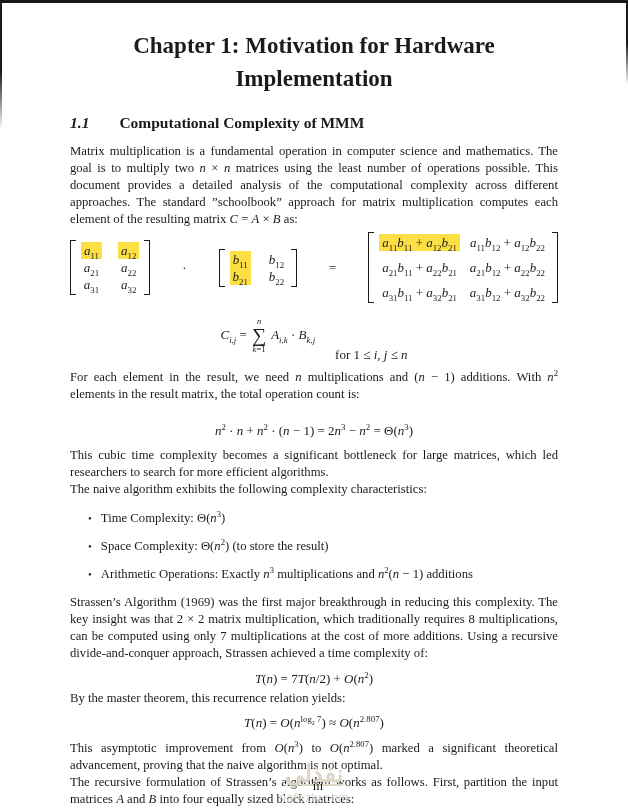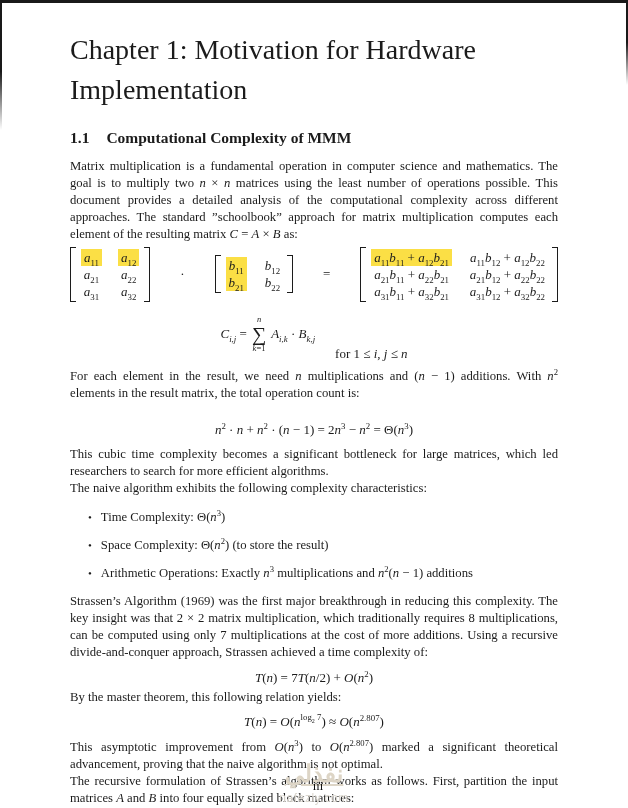--- a/index.html
+++ b/index.html
@@ -8,27 +8,27 @@
     background:#ffffff;color:#1b1b1b;
     font-family:"Liberation Serif", serif;
   }
   .edge-top{position:absolute;top:0;left:0;right:0;height:3px;background:#191919;}
   .edge-left{position:absolute;top:0;left:0;width:2px;height:130px;
     background:linear-gradient(#191919 55%, rgba(25,25,25,0));}
   .edge-right{position:absolute;top:0;right:0;width:2px;height:85px;
     background:linear-gradient(#191919 50%, rgba(25,25,25,0));}
   .page{padding:30px 70px 0 70px;}
   h1{
-    font-size:28px;font-weight:normal;
+    font-size:23px;font-weight:bold;text-align:center;
     line-height:1.42;margin:0 0 18px 0;
   }
   h2{
     font-size:15.5px;font-weight:bold;margin:0 0 10px 0;line-height:1.3;
   }
-  h2 .secnum{margin-right:17px;}
+  h2 .secnum{margin-right:30px;font-style:italic;}
   p{
     font-size:12.7px;line-height:17px;text-align:justify;margin:0;
   }
   p i, .eq i, .mcell i, li i{font-family:"Liberation Serif",serif;}
   sub,sup{font-size:68%;line-height:0;}
 
   
   .matrixrow{
     display:flex;justify-content:space-between;align-items:center;
     font-size:13px;margin:4px 0 4px 0;
@@ -108,21 +108,21 @@
           <span class="mcell hl"><i>b</i><sub>11</sub></span>
           <span class="mcell"><i>b</i><sub>12</sub></span>
           <span class="mcell hl"><i>b</i><sub>21</sub></span>
           <span class="mcell"><i>b</i><sub>22</sub></span>
         </span>
         <span class="mbr br"></span>
       </span>
     <span class="op">=</span>
     <span class="matrix">
         <span class="mbr bl"></span>
-        <span class="mbody" style="grid-template-columns: repeat(2, auto);">
+        <span class="mbody" style="grid-template-columns: repeat(2, auto); gap: 8px;">
           <span class="mcell hl"><i>a</i><sub>11</sub><i>b</i><sub>11</sub> + <i>a</i><sub>12</sub><i>b</i><sub>21</sub></span>
           <span class="mcell"><i>a</i><sub>11</sub><i>b</i><sub>12</sub> + <i>a</i><sub>12</sub><i>b</i><sub>22</sub></span>
           <span class="mcell"><i>a</i><sub>21</sub><i>b</i><sub>11</sub> + <i>a</i><sub>22</sub><i>b</i><sub>21</sub></span>
           <span class="mcell"><i>a</i><sub>21</sub><i>b</i><sub>12</sub> + <i>a</i><sub>22</sub><i>b</i><sub>22</sub></span>
           <span class="mcell"><i>a</i><sub>31</sub><i>b</i><sub>11</sub> + <i>a</i><sub>32</sub><i>b</i><sub>21</sub></span>
           <span class="mcell"><i>a</i><sub>31</sub><i>b</i><sub>12</sub> + <i>a</i><sub>32</sub><i>b</i><sub>22</sub></span>
         </span>
         <span class="mbr br"></span>
       </span>
   </div>
@@ -157,21 +157,21 @@
     <li>
       <span class="bullet">•</span>
       <span>Arithmetic Operations: Exactly <i>n</i><sup>3</sup> multiplications and <i>n</i><sup>2</sup>(<i>n</i> − 1) additions</span>
     </li>
   </ul>
 
   <p>Strassen’s Algorithm (1969) was the first major breakthrough in reducing this complexity. The key insight was that 2 × 2 matrix multiplication, which traditionally requires 8 multiplications, can be computed using only 7 multiplications at the cost of more additions. Using a recursive divide-and-conquer approach, Strassen achieved a time complexity of:</p>
 
   <div class="eqc eq-rec"><i>T</i>(<i>n</i>) = 7<i>T</i>(<i>n</i>/2) + <i>O</i>(<i>n</i><sup>2</sup>)</div>
 
-  <p>By the master theorem, this following relation yields:</p>
+  <p>By the master theorem, this recurrence relation yields:</p>
 
   <div class="eqc eq-master"><i>T</i>(<i>n</i>) = <i>O</i>(<i>n</i><sup>log<sub>2</sub> 7</sup>) ≈ <i>O</i>(<i>n</i><sup>2.807</sup>)</div>
 
   <p>This asymptotic improvement from <i>O</i>(<i>n</i><sup>3</sup>) to <i>O</i>(<i>n</i><sup>2.807</sup>) marked a significant theoretical advancement, proving that the naive algorithm is not optimal.</p>
   <p>The recursive formulation of Strassen’s algorithm works as follows. First, partition the input matrices <i>A</i> and <i>B</i> into four equally sized block matrices:</p>
 </div>
 
 <div class="footer">
   <div class="wm-ar">نفذلي</div>
   <div class="page-num">iii</div>

